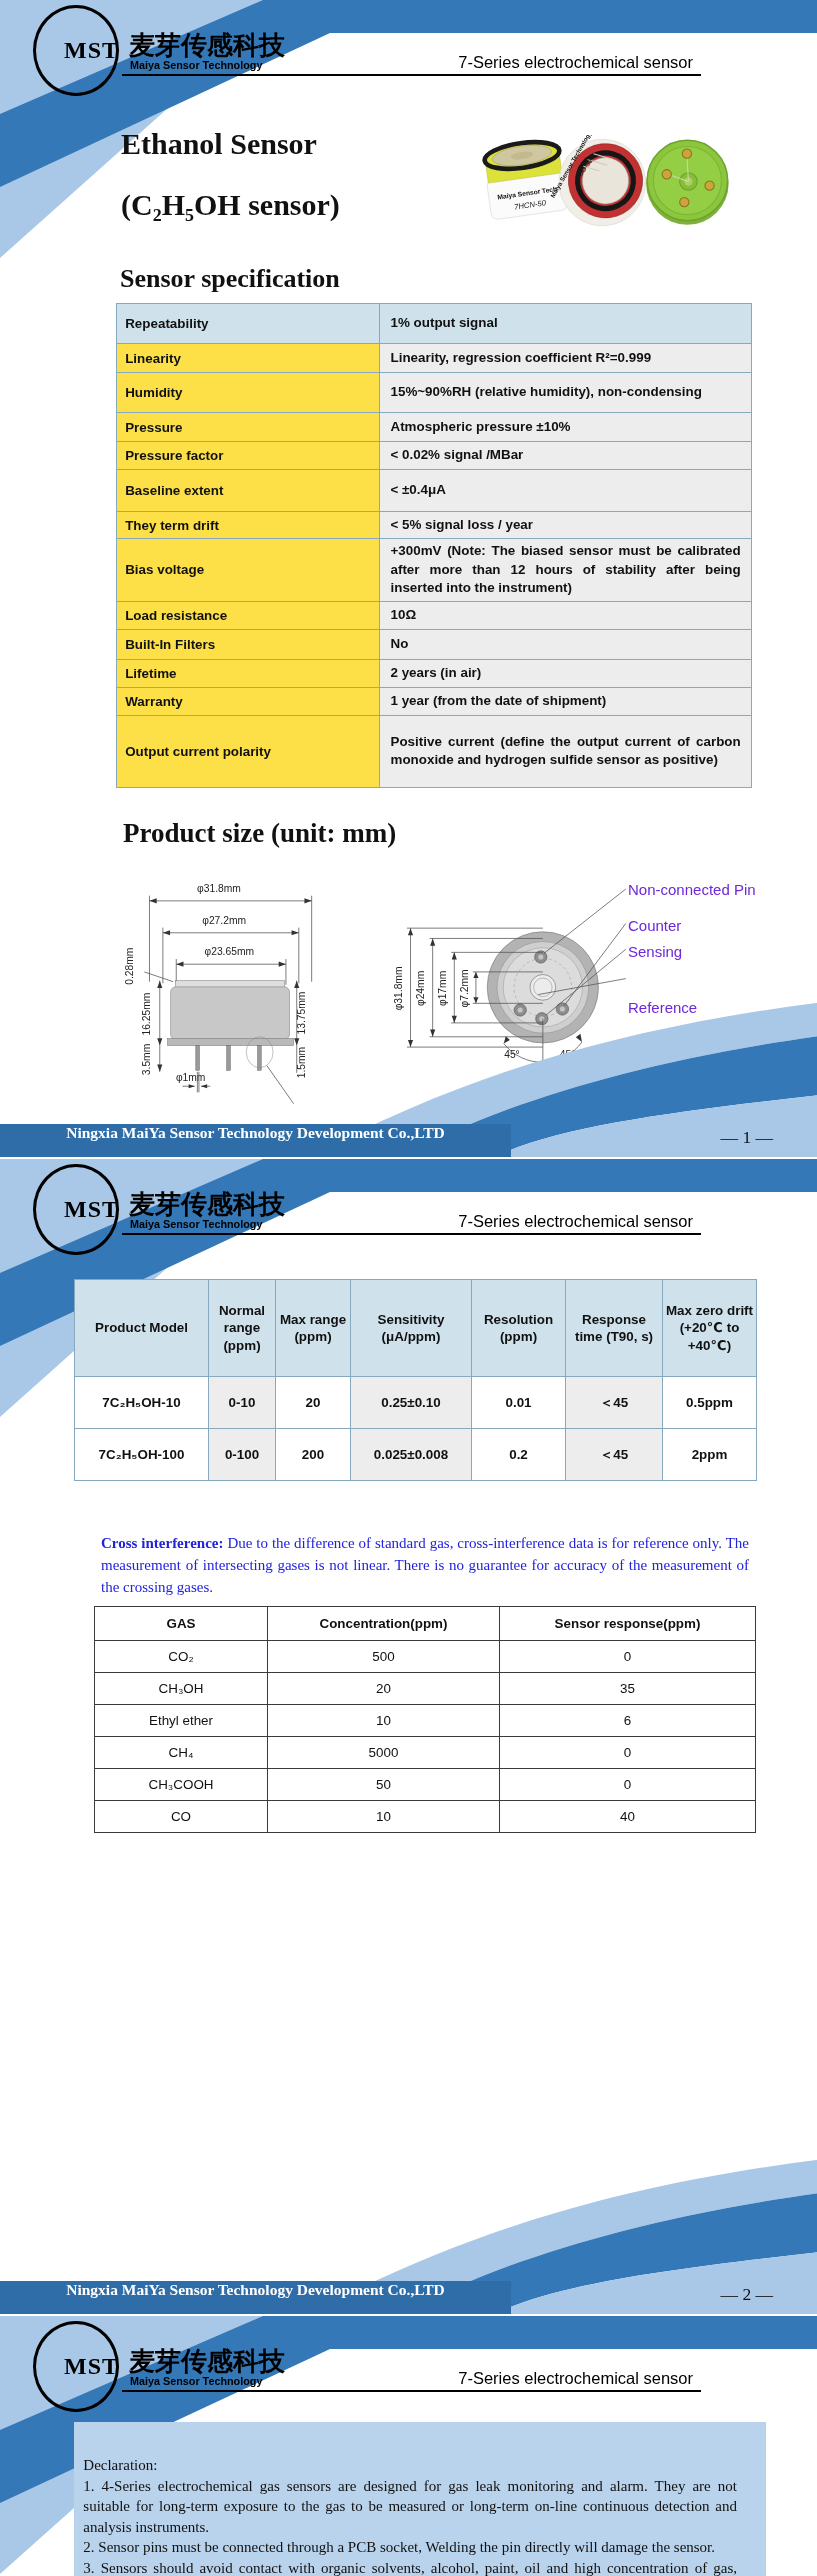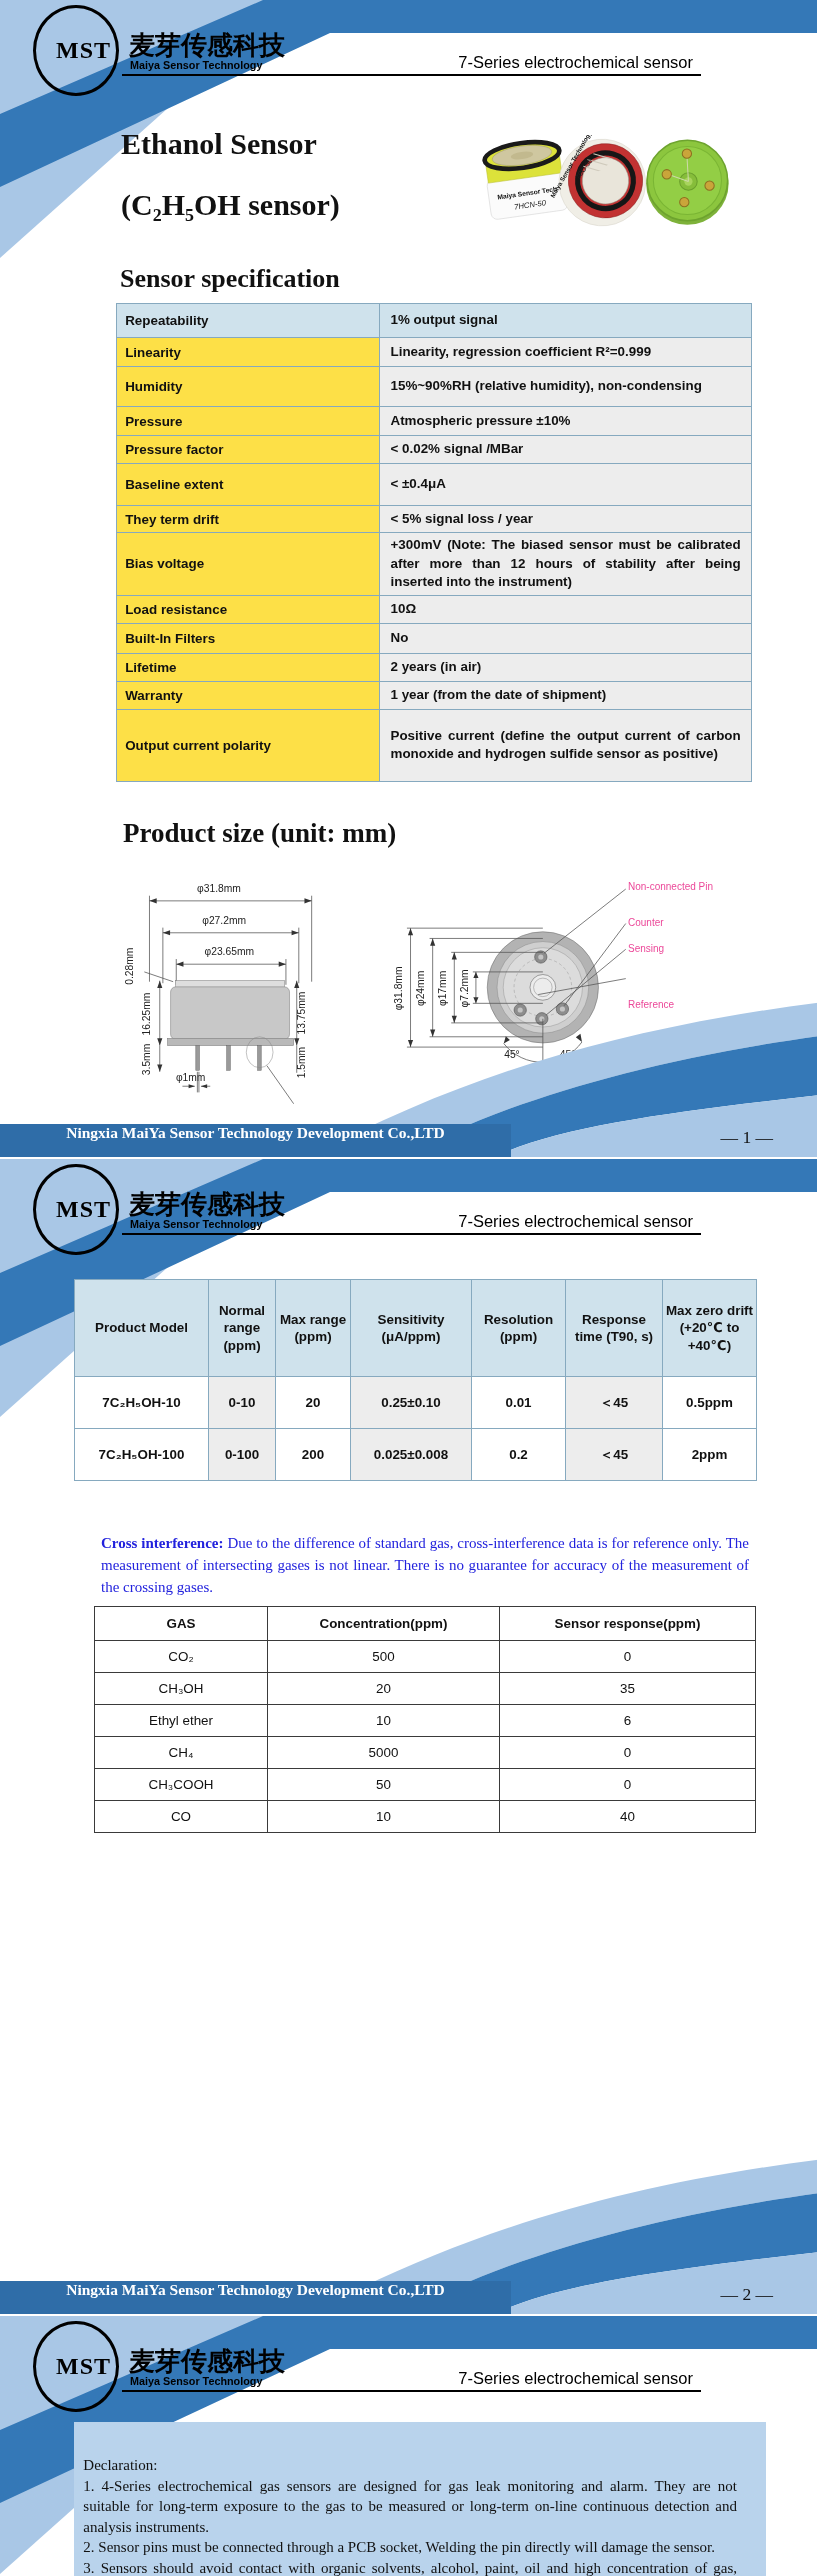--- a/index.html
+++ b/index.html
@@ -7,21 +7,21 @@
   .page{position:relative;width:818px;height:1157px;background:#fff;overflow:hidden;}
 
   
   .hdr{position:absolute;inset:0;pointer-events:none;}
   .hdr-light{position:absolute;left:0;top:0;width:818px;height:268px;background:#a9c7e6;
              clip-path:polygon(0 0,289px 0,0 258px);}
   .hdr-dark{position:absolute;left:0;top:0;width:818px;height:268px;background:#3478b7;
             clip-path:polygon(263px 0,818px 0,818px 33px,330px 33px,0 187px,0 114px);}
   .logo-ellipse{position:absolute;left:33px;top:5.2px;width:86px;height:91px;border:3.1px solid #000;
                 border-radius:50%;box-sizing:border-box;}
-  .logo-txt{position:absolute;left:8px;top:29px;width:79px;text-align:center;
+  .logo-txt{position:absolute;left:16px;top:29px;width:79px;text-align:center;
             font:700 24px "Liberation Serif","DejaVu Serif",serif;letter-spacing:1px;color:#000;}
   .hdr-cn{position:absolute;left:129px;top:28px;font-weight:700;font-size:26px;color:#000;}
   .hdr-en{position:absolute;left:130px;top:59px;font-weight:700;font-size:10.8px;color:#000;}
   .hdr-series{position:absolute;right:125px;top:53px;font-size:16.5px;font-weight:400;color:#000;}
   .hdr-line{position:absolute;left:122px;top:74px;width:579px;height:1.5px;background:#000;}
 
   
   .swoosh{position:absolute;left:0;bottom:0;width:818px;height:216px;}
   .ftr-bar{position:absolute;left:0;bottom:0;width:511px;height:33px;background:#2f6da8;
            text-align:center;line-height:33px;color:#fff;
@@ -38,21 +38,21 @@
   table.spec{position:absolute;left:116px;top:303px;width:636px;border-collapse:collapse;
              table-layout:fixed;font-size:13.4px;}
   table.spec td{border:1px solid #86a9bf;vertical-align:middle;}
   table.spec td.k{width:253px;background:#fde047;font-weight:700;padding-left:8.2px;}
   table.spec td.v{background:#ededed;font-weight:700;padding:3.1px 10.3px 3.1px 10.3px;line-height:18.5px;}
   table.spec tr.hd td{background:#cfe2ec !important;}
   table.spec td.just{text-align:justify;}
 
   
   .drawing{position:absolute;left:72px;top:871px;width:675px;height:242px;}
-  .pinlab{position:absolute;font-size:10px;color:#ec4899;font-weight:400;}
+  .pinlab{position:absolute;font-size:15px;color:#6d28d9;font-weight:400;}
 
   
   table.model{position:absolute;left:74px;top:120px;width:683px;border-collapse:collapse;
               table-layout:fixed;font-size:13.4px;font-weight:700;text-align:center;}
   table.model td{border:1px solid #86a9bf;vertical-align:middle;padding:2.1px;line-height:17.5px;}
   table.model tr.hd td{background:#cfe2ec;}
   table.model td.g{background:#ededed;}
   .crossnote{position:absolute;left:101px;top:373px;width:648px;
              font:400 15px "Liberation Serif","DejaVu Serif",serif;color:#2222dd;
              line-height:22px;text-align:justify;}
@@ -121,21 +121,21 @@
       <circle cx="-40" cy="-12" r="9" fill="#caa53a" stroke="#8d6f1f" stroke-width="2"></circle>
       <circle cx="-6" cy="42" r="9" fill="#caa53a" stroke="#8d6f1f" stroke-width="2"></circle>
       <circle cx="43" cy="10" r="9" fill="#caa53a" stroke="#8d6f1f" stroke-width="2"></circle>
     </g>
   </svg>
 
   <div class="h-spec">Sensor specification</div>
 
   <table class="spec">
     <tbody>
-        <tr class="hd" style="height:34px">
+        <tr class="hd" style="height:40px">
           <td class="k">Repeatability</td>
           <td class="v">1% output signal</td>
         </tr>
     <tr style="height:29px">
           <td class="k">Linearity</td>
           <td class="v">Linearity, regression coefficient R²=0.999</td>
         </tr>
     <tr style="height:40px">
           <td class="k">Humidity</td>
           <td class="v">15%~90%RH (relative humidity), non-condensing</td>

